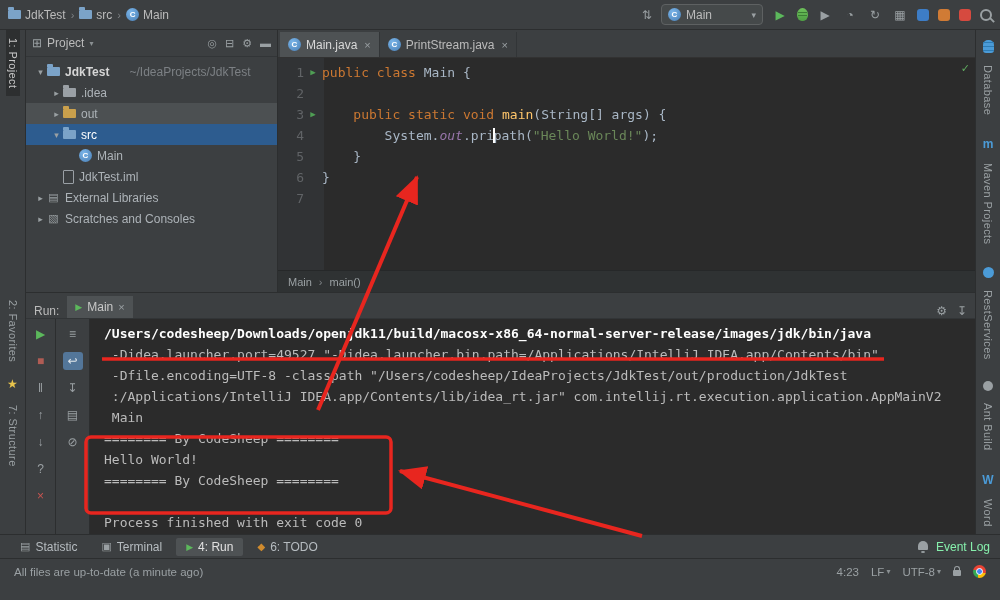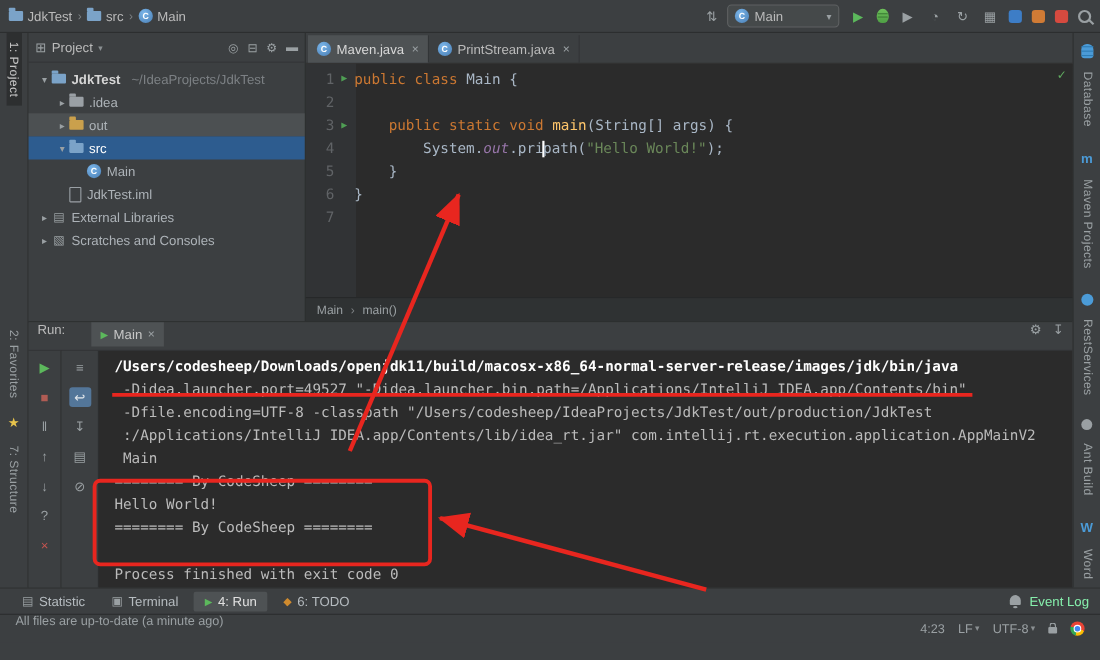--- a/index.html
+++ b/index.html
@@ -41,21 +41,21 @@
   .top-row{display:flex;height:262px;}
 
   
   .project-panel{width:252px;background:#3c3f41;border-right:1px solid #2c2e2f;box-sizing:border-box;display:flex;flex-direction:column;}
   .pp-header{height:26px;display:flex;align-items:center;padding:0 6px;gap:5px;border-bottom:1px solid #323537;color:#bbbbbb;}
   .pp-header .hicons{margin-left:auto;display:flex;gap:8px;color:#9aa0a3;font-size:11px;}
   .tree{padding-top:4px;}
   .tree-row{display:flex;align-items:center;height:21px;white-space:nowrap;cursor:default;}
   .tree-row .arrow{width:13px;text-align:center;color:#9aa0a3;font-size:9px;flex:none;}
   .tree-row .lbl{margin-left:5px;color:#adb3b8;}
-  .tree-row .hint{color:#7c8084;margin-left:10px;}
+  .tree-row .hint{color:#7c8084;margin-left:20px;}
   .tree-row.selected{background:#2d5c8f;}
   .tree-row.selected .lbl{color:#ffffff;}
   .tree-row.hovered{background:#4c5052;}
   .tree-row.rootrow .lbl{color:#d6d6d6;font-weight:bold;}
 
   
   .folder{width:13px;height:9px;border-radius:1px;position:relative;display:inline-block;flex:none;}
   .folder::before{content:"";position:absolute;top:-3px;left:0;width:6px;height:3px;border-radius:1px 1px 0 0;background:inherit;}
   .f-blue{background:#7ba3c8;}
   .f-gray{background:#9aa0a5;}
@@ -79,21 +79,21 @@
   .seg-fn{color:#ffc66b;}
   .seg-fld{color:#9876aa;font-style:italic;}
   .seg-str{color:#6a8759;}
   .seg-pln{color:#a9b7c6;}
   .caret-bar{display:inline-block;width:1.5px;height:15px;background:#ffffff;vertical-align:text-bottom;margin:0 -1px;}
   .insp-ok{position:absolute;top:32px;right:5px;color:#5faa5f;font-size:11px;}
   .ed-crumbs{height:22px;display:flex;align-items:center;gap:7px;background:#2f3233;border-top:1px solid #262829;color:#9aa0a3;padding-left:10px;font-size:11px;box-sizing:border-box;}
 
   
   .run-panel{flex:1;display:flex;flex-direction:column;border-top:1px solid #2c2e2f;min-height:0;}
-  .rp-header{height:26px;background:#3c3f41;display:flex;align-items:flex-start;padding:0 8px;gap:24px;box-sizing:border-box;border-bottom:1px solid #323537;}
+  .rp-header{height:26px;background:#3c3f41;display:flex;align-items:flex-end;padding:0 8px;gap:8px;box-sizing:border-box;border-bottom:1px solid #323537;}
   .rp-tab{display:flex;align-items:center;gap:5px;background:#4e5254;height:22px;padding:0 8px;color:#c8c8c8;}
   .rp-tab .x{color:#9aa0a3;font-size:11px;}
   .rp-hicons{margin-left:auto;display:flex;gap:10px;color:#9aa0a3;font-size:12px;}
   .rp-body{flex:1;display:flex;min-height:0;}
   .rp-strip{width:30px;background:#3c3f41;border-right:1px solid #2c2e2f;display:flex;flex-direction:column;align-items:center;padding-top:6px;gap:9px;box-sizing:border-box;}
   .rp-strip2{width:34px;}
   .rp-ic{width:20px;height:18px;display:flex;align-items:center;justify-content:center;font-size:12px;color:#9aa0a3;border-radius:3px;}
   .rp-ic.active{background:#537699;color:#dfe5ea;}
   .console{flex:1;background:#2b2b2b;font-family:"DejaVu Sans Mono",monospace;font-size:13px;line-height:21px;padding:4px 0 0 14px;overflow:hidden;white-space:pre;}
   .cline{color:#bbbbbb;height:21px;}
@@ -101,21 +101,21 @@
 
   
   .twbar{height:24px;background:#3c3f41;border-top:1px solid #2c2e2f;display:flex;align-items:center;padding:0 10px;box-sizing:border-box;gap:4px;}
   .tw-item{display:flex;align-items:center;gap:5px;padding:2px 10px;color:#b6bcc0;cursor:default;border-radius:2px;}
   .tw-item.active{background:#4e5254;color:#e0e0e0;}
   .tw-right{margin-left:auto;display:flex;align-items:center;gap:8px;}
   .promo{color:#f3261c;font-size:12px;white-space:nowrap;}
   .evlog{color:#86efac;}
 
   
-  .statusbar{height:26px;background:#3c3f41;border-top:1px solid #2c2e2f;display:flex;padding:0 14px;box-sizing:border-box;color:#9aa0a3;font-size:11.5px;}
+  .statusbar{height:26px;background:#3c3f41;border-top:1px solid #2c2e2f;display:flex;align-items:center;padding:0 14px;box-sizing:border-box;color:#9aa0a3;font-size:11.5px;}
   .sb-right{margin-left:auto;display:flex;align-items:center;gap:12px;}
   .sb-grp{display:flex;align-items:center;gap:2px;}
   .mini{font-size:8px;color:#8a8f92;}
 
   
   .bug{width:11px;height:13px;border-radius:50% 50% 45% 45%;background:linear-gradient(#6ec15b,#4e9e44);display:inline-block;position:relative;}
   .bug::after{content:"";position:absolute;left:1px;right:1px;top:4px;height:1px;background:#3c7d35;box-shadow:0 3px 0 #3c7d35;}
   .mag{width:8px;height:8px;border:2px solid #9aa0a3;border-radius:50%;display:inline-block;position:relative;}
   .mag::after{content:"";position:absolute;width:2px;height:6px;background:#9aa0a3;transform:rotate(-45deg);right:-3px;bottom:-4px;}
   .bell{width:10px;height:9px;background:#9aa0a3;border-radius:5px 5px 1px 1px;display:inline-block;position:relative;margin-top:-2px;}
@@ -244,21 +244,21 @@
                 <span class="glyph-ic">▧</span>
                 <span class="lbl">Scratches and Consoles</span>
               </div>
             </div>
         </div>
 
         <div class="editor-col">
           <div class="ed-tabs" id="editor-tabs">
               <div class="ed-tab active">
                 <i class="cls-circle">C</i>
-                <span>Maven.java</span>
+                <span>Main.java</span>
                 <span class="x">×</span>
               </div>
               <div class="ed-tab">
                 <i class="cls-circle">C</i>
                 <span>PrintStream.java</span>
                 <span class="x">×</span>
               </div>
             </div>
           <div class="code-area" id="code-area">
               <div class="code-line">

